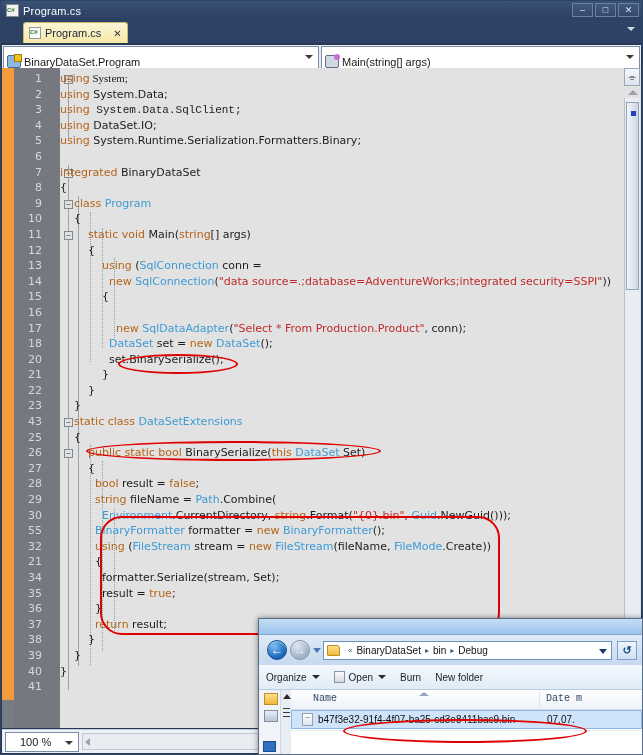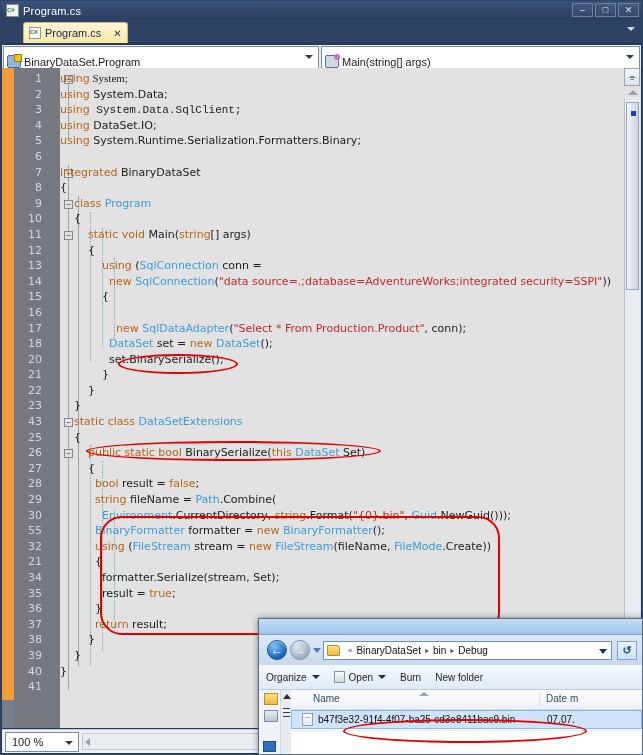--- a/index.html
+++ b/index.html
@@ -228,21 +228,21 @@
   .statusbar {
     position: absolute; left: 1px; right: 1px; bottom: 1px; height: 24px;
     background: #eef1f6;
     border-top: 1px solid #c3ccd8;
     display: flex; align-items: center;
   }
   .zoom-combo {
     width: 74px; height: 20px; margin-left: 3px;
     background: #ffffff; border: 1px solid #7a8ca6;
     display: flex; align-items: center; position: relative;
-    font-size: 11px; color: #1a1a1a; padding-left: 6px;
+    font-size: 11px; color: #1a1a1a; padding-left: 14px;
   }
   .hscroll {
     position: absolute; left: 80px; right: 18px; bottom: 3px; height: 17px;
     background: #e9edf2; border: 1px solid #c0c8d3;
   }
   .hscroll-left {
     position: absolute; left: 2px; top: 4px;
     width: 0; height: 0;
     border-top: 4px solid transparent;
     border-bottom: 4px solid transparent;
@@ -385,20 +385,21 @@
     border-bottom: 1px solid #3a3a3a;
   }
   .np-lines:after {
     content:""; position:absolute; left:0; right:0; top:3px;
     border-top: 1px solid #3a3a3a;
   }
   .exp-listhdr {
     position: absolute; left: 32px; top: 0; right: 0; height: 20px;
     background: linear-gradient(to bottom,#ffffff,#eef2f7);
     border-bottom: 1px solid #d4dae3;
+    font-family: Liberation Mono, monospace;
   }
   .hdr-name {
     position: absolute; left: 22px; top: 3px;
     font-size: 10px; color: #30486a;
   }
   .hdr-date {
     position: absolute; left: 255px; top: 3px;
     font-size: 10px; color: #30486a;
   }
   .hdr-sortmark {

